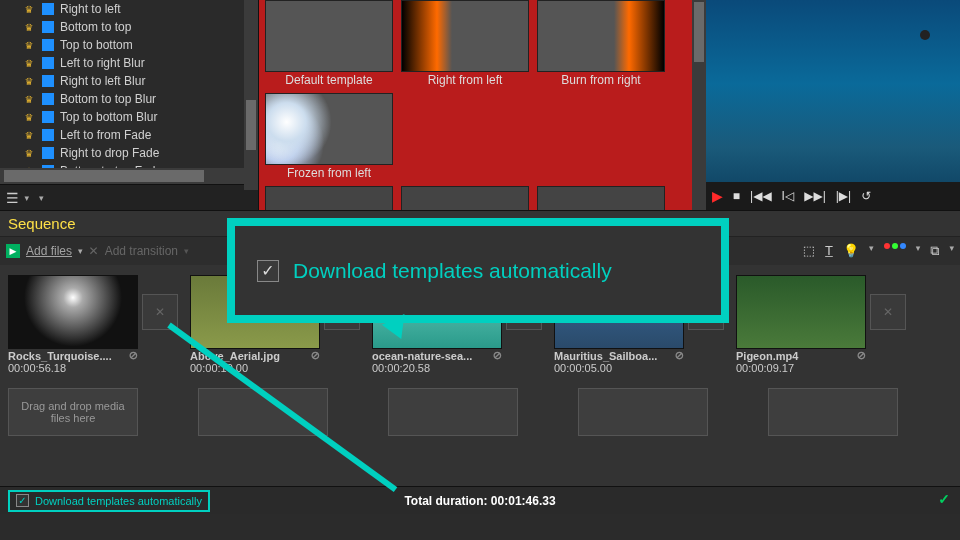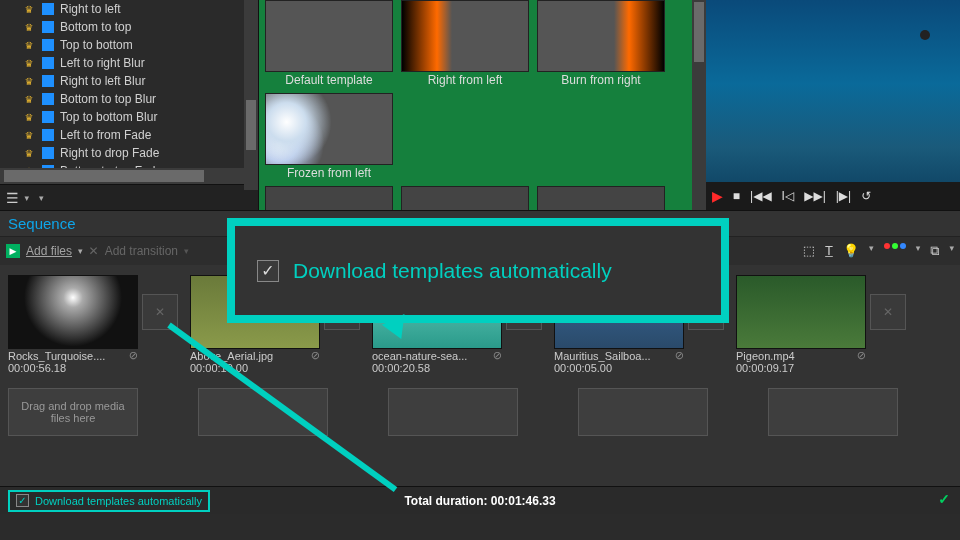--- a/index.html
+++ b/index.html
@@ -14,21 +14,21 @@
   .bluebox { width:12px; height:12px; background:#1e90ff; }
   .tree-label { color:#d0d0d0; font-size:12px;}
   .tree-scroll-v { position:absolute; right:0; top:0; bottom:20px; width:14px; background:#3b3b3b;}
   .tree-scroll-v::after{content:""; position:absolute; left:2px; right:2px; top:100px; height:50px; background:#6a6a6a;}
   .tree-scroll-h { height:16px; background:#3b3b3b; position:relative;}
   .tree-scroll-h .thumb{position:absolute; top:2px; bottom:2px; left:4px; width:200px; background:#6a6a6a;}
   .list-bar { height:26px; background:#222; border-top:1px solid #111; display:flex; align-items:center; gap:6px; padding:0 6px;}
   .list-bar .ic { color:#ccc; font-size:14px;}
   .tri-down { font-size:9px; color:#aaa;}
 
-  .templates { flex:1; background:#15803d; padding:0 6px; position:relative; border-left:1px solid #111;}
+  .templates { flex:1; background:#b91c1c; padding:0 6px; position:relative; border-left:1px solid #111;}
   .tmpl-row { display:flex; gap:8px; margin-bottom:4px;}
   .tmpl { width:128px; }
   .tmpl .thumb { width:128px; height:72px; background:#555; border:1px solid #222; position:relative; overflow:hidden;}
   .tmpl.selected .thumb { outline:3px solid #00d0c0; }
   .tmpl .cap { text-align:center; font-size:12px; color:#ddd; height:17px; line-height:17px;}
   .sky1{background:linear-gradient(#5a7fa6,#9fb9d1 55%,#5a7c3a 55%,#3a5a2a);}
   .fire-l::after{content:"";position:absolute;left:0;top:0;bottom:0;width:40%;background:linear-gradient(to right,#000 0%,#ff6a00 70%,transparent 100%);}
   .fire-r::after{content:"";position:absolute;right:0;top:0;bottom:0;width:40%;background:linear-gradient(to left,#000 0%,#ff6a00 70%,transparent 100%);}
   .fire-t::after{content:"";position:absolute;left:0;right:0;top:0;height:40%;background:linear-gradient(to bottom,#000 0%,#ff6a00 70%,transparent 100%);}
   .fire-b::after{content:"";position:absolute;left:0;right:0;bottom:0;height:40%;background:linear-gradient(to top,#000 0%,#ff6a00 70%,transparent 100%);}
@@ -39,36 +39,36 @@
 
   .preview { width:254px; background:#000; position:relative; overflow:hidden;}
   .preview .water { position:absolute; inset:0; background:linear-gradient(#0a4a7a,#0a6a9a 40%,#1a5a7a 70%,#0a3a5a);}
   .preview .boat {position:absolute; right:30px; top:30px; width:10px;height:10px;background:#222;border-radius:50%;}
   .ctrl-bar { position:absolute; bottom:0; left:0; right:0; height:28px; background:#1a1a1a; display:flex; align-items:center; gap:10px; padding:0 6px;}
   .ctrl-bar .play{color:#ff2a2a;font-size:14px;}
   .ctrl-bar .ci{color:#ddd;font-size:12px;}
 
   
   .seq-panel { height:304px; background:#333; border-top:1px solid #111; position:relative;}
-  .seq-title-bar { height:26px; display:flex; align-items:center; padding:0 8px; color:#0ea5e9; font-size:15px; border-bottom:1px solid #222;}
+  .seq-title-bar { height:26px; display:flex; align-items:center; padding:0 8px; color:#fde047; font-size:15px; border-bottom:1px solid #222;}
   .seq-tools { height:28px; background:#2d2d2d; display:flex; align-items:center; gap:6px; padding:0 6px; font-size:12px; position:relative;}
   .greenplay{width:14px;height:14px;background:#00b060;display:inline-flex;align-items:center;justify-content:center;color:#fff;font-size:9px;}
   .seq-tools .txt{color:#a3a3a3;text-decoration:underline;}
   .seq-tools .dim{color:#666;}
   .seq-tools .rtools{position:absolute; right:6px; display:flex; gap:10px; color:#ccc; font-size:13px;}
   .bulb{color:#e0c000;}
   .rgbdots{display:inline-flex;gap:2px;}
   .rgbdots span{width:6px;height:6px;border-radius:50%;}
 
   .seq-track { display:flex; gap:12px; padding:10px 8px;}
   .clip-col { }
   .clip-row1 { display:flex; align-items:center; gap:4px;}
   .clip-thumb { width:130px; height:74px; background:#444; border:1px solid #111;}
   .trans-slot { width:36px; height:36px; border:1px solid #555; background:#3a3a3a; display:flex; align-items:center; justify-content:center; color:#666;}
-  .clip-meta { display:flex; align-items:center; gap:6px; font-size:11px; color:#ccc; width:130px;}
+  .clip-meta { display:flex; align-items:center; gap:6px; font-size:11px; color:#ccc; width:130px;font-weight:bold;}
   .clip-meta .del{color:#888; margin-left:auto;}
   .clip-dur{font-size:11px;color:#ccc;}
   .arow{display:flex;gap:12px;padding:4px 8px;}
   .audio-slot{width:130px;height:48px;border:1px solid #555;background:#3e3e3e;display:flex;align-items:center;justify-content:center;color:#999;font-size:11px;text-align:center;padding:4px;}
   .aspacer{width:36px;}
 
   .status { position:absolute; bottom:0; left:0; right:0; height:28px; background:#2a2a2a; border-top:1px solid #111; display:flex; align-items:center; padding:0 8px; gap:8px;}
   .dlbox-small { border:2px solid #00d0c0; display:flex; align-items:center; gap:6px; padding:2px 6px; height:22px;}
   .cbx{width:13px;height:13px;border:1px solid #888;background:#333;display:flex;align-items:center;justify-content:center;color:#00d0c0;font-size:10px;line-height:1;}
   .dlbox-small .lbl{color:#00d0c0;font-size:11px;}

